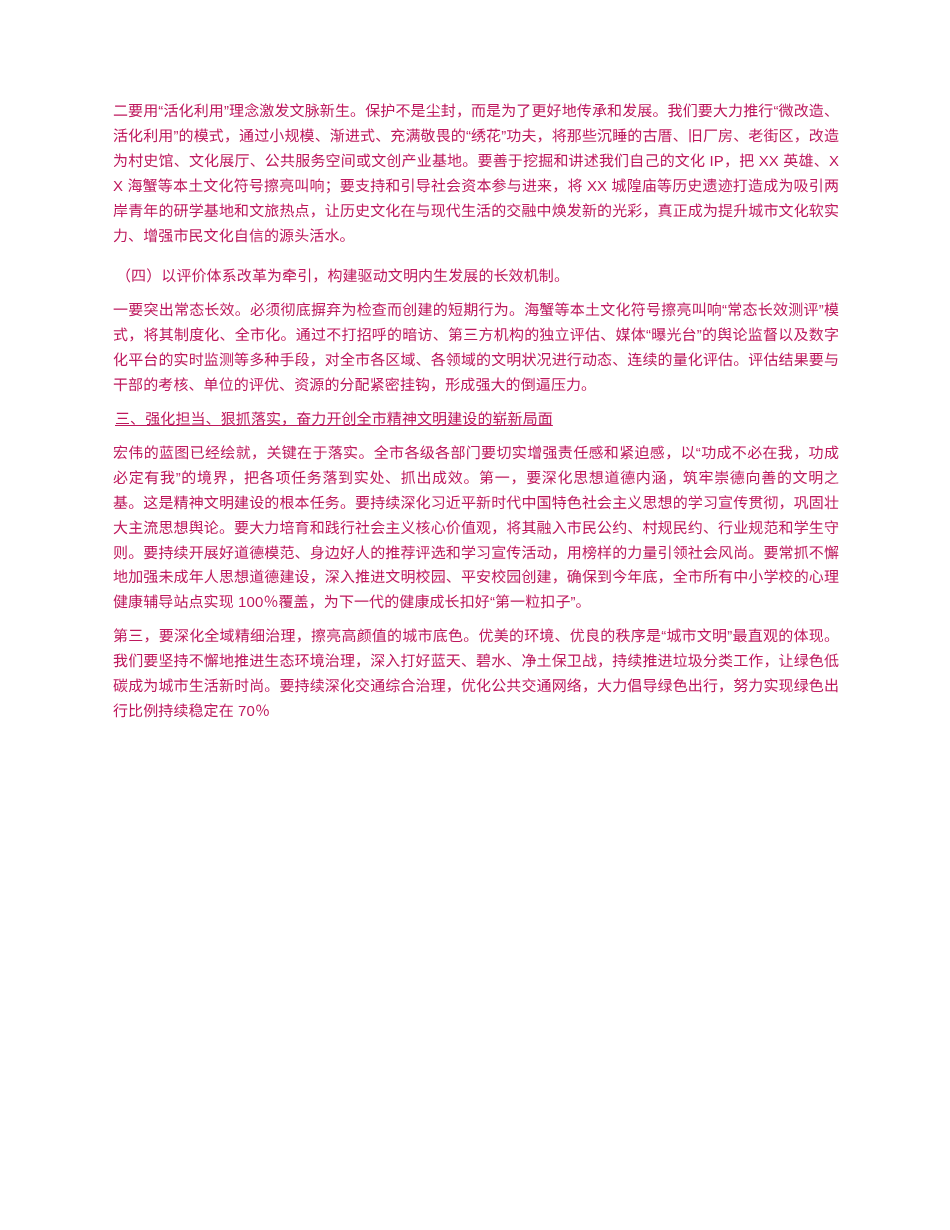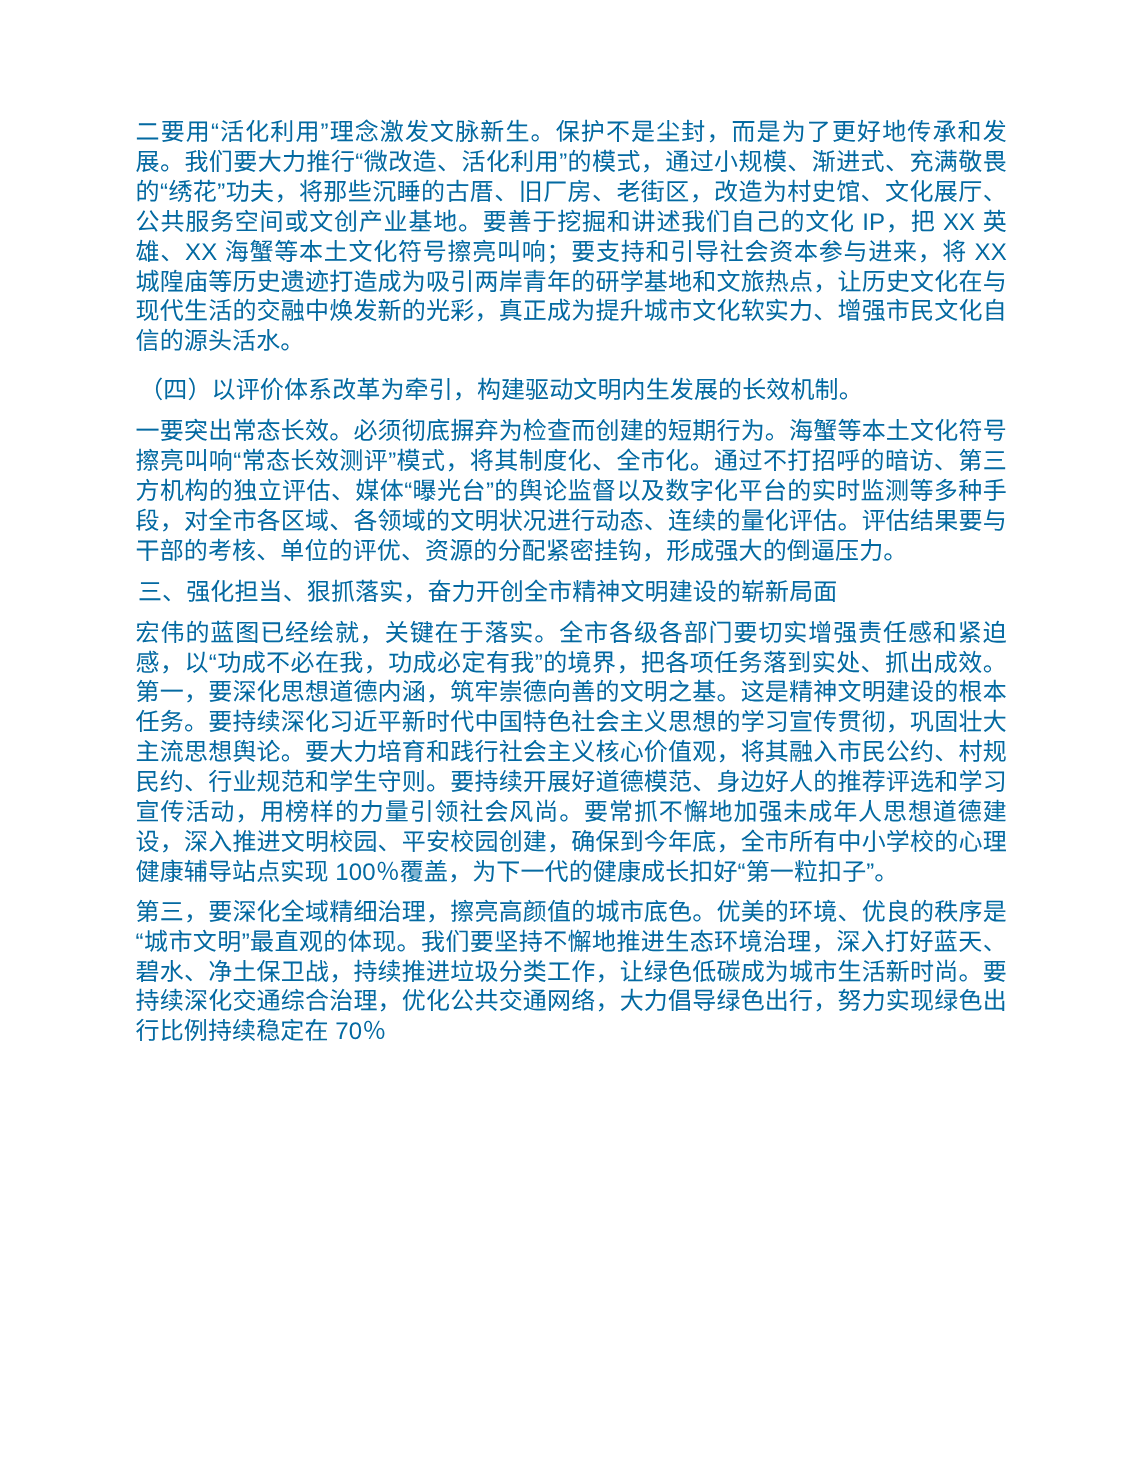--- a/index.html
+++ b/index.html
@@ -24,36 +24,37 @@
     overflow: hidden;
   }
   .content {
     position: absolute;
     left: 113px;
     top: 99px;
     width: 726px;
   }
   p.para {
     margin: 0 0 9px 0;
-    font-size: 20px;
+    font-size: 15px;
     line-height: 24.9px;
     text-align: justify;
     text-justify: inter-ideograph;
     letter-spacing: 0.1px;
     word-break: break-all;
-    color: #0369a1;
+    color: #be185d;
     font-weight: 400;
   }
   p.para.indent {
     text-indent: 0;
     padding-left: 3px;
     margin-top: 16px;
   }
   p.para.heading-num {
     padding-left: 2px;
+    text-decoration: underline;
   }
   p.para:last-child {
     margin-bottom: 12px;
   }
 </style>
 </head>
 <body>
 
 <div class="page">
   <div class="content">

